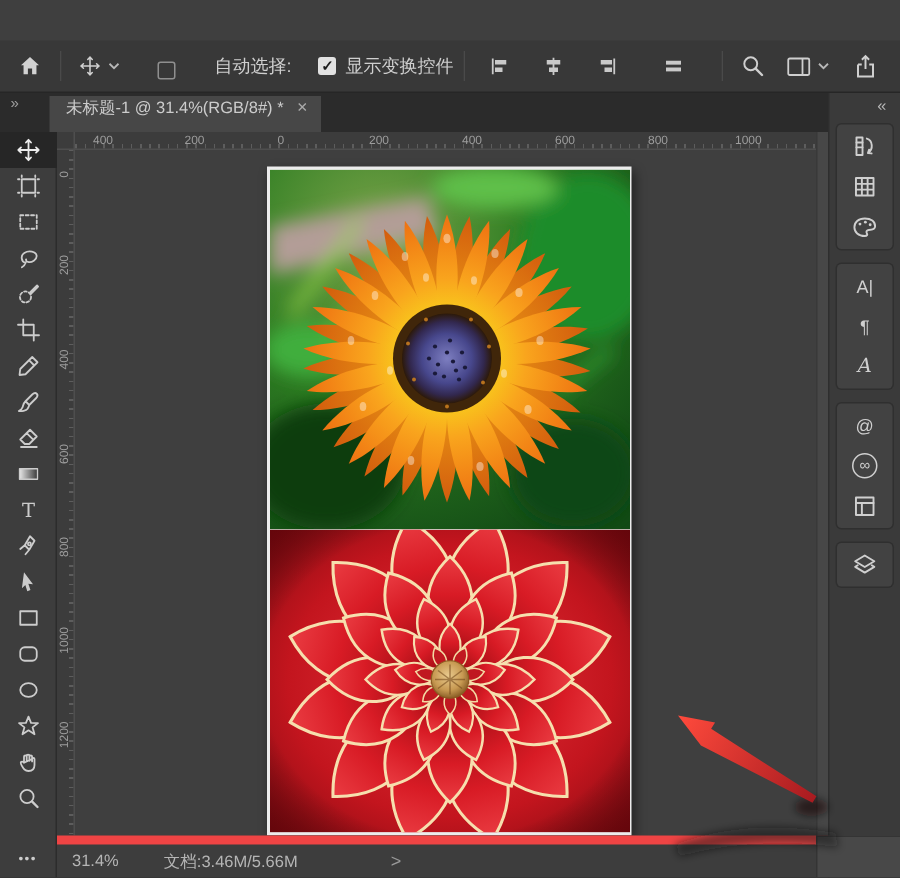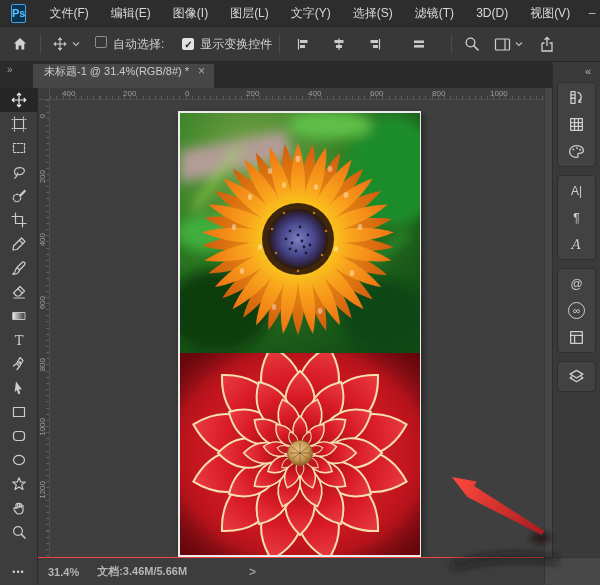--- a/index.html
+++ b/index.html
@@ -84,74 +84,56 @@
                   stroke-linecap:round; stroke-linejoin:round; }
   .dock-text { font-size:12px; color:#cfcfcf; }
   .glyphs-a { font-family:"DejaVu Serif", serif; font-style:italic; font-size:13px; }
   .cc-ring { width:17px; height:17px; border:1.4px solid #cfcfcf; border-radius:50%;
              display:flex; align-items:center; justify-content:center; font-size:10px; line-height:1; }
   .dock-corner { position:absolute; left:0; right:0; bottom:0; height:28px; background:#484848;
                  border-top:1px solid #333333; }
 
   
   .statusbar { position:absolute; left:38px; right:48px; bottom:0; height:28px; background:#3d3d3d;
-               border-top:1px solid #ef4444; display:flex; align-items:center; font-size:11px;
-               color:#b5b5b5; z-index:3;font-weight:bold; }
+               border-top:6px solid #ef4444; display:flex; align-items:center; font-size:11px;
+               color:#b5b5b5; z-index:3; }
   .status-zoom { margin-left:10px; }
-  .status-doc { margin-left:18px; }
+  .status-doc { margin-left:30px; }
   .status-chev { margin-left:62px; color:#9a9a9a; font-size:12px; }
   .status-corner { position:absolute; left:544px; bottom:0; width:56px; height:28px; background:#484848;
                    border-top:1px solid #343434; border-left:1px solid #343434; z-index:4; }
 
   
   .annotation { position:absolute; left:435px; top:445px; width:165px; height:140px;
                 z-index:10; pointer-events:none; }
 </style>
 </head>
 <body>
 
 <div class="app">
 
-  <div class="menubar">
-    <div class="ps-logo">Ps</div>
-    <div class="menu-items">
-      <span class="menu-item">文件(F)</span>
-      <span class="menu-item">编辑(E)</span>
-      <span class="menu-item">图像(I)</span>
-      <span class="menu-item">图层(L)</span>
-      <span class="menu-item">文字(Y)</span>
-      <span class="menu-item">选择(S)</span>
-      <span class="menu-item">滤镜(T)</span>
-      <span class="menu-item">3D(D)</span>
-      <span class="menu-item">视图(V)</span>
-    </div>
-    <div class="win-controls">
-      <span class="win-btn">–</span>
-
-    </div>
-  </div>
 
   <div class="optionsbar">
     <div class="obtn" style="margin-left:7px;">
       <svg width="16" height="16" viewBox="0 0 16 16">
         <path d="M8 2 L14 7.5 H12.3 V13.5 H9.4 V9.6 H6.6 V13.5 H3.7 V7.5 H2 Z" fill="#d2d2d2"></path>
       </svg>
     </div>
     <div class="osep"></div>
     <div class="obtn">
       <svg width="14" height="14" viewBox="0 0 16 16" style="stroke:#cfcfcf;fill:none;stroke-width:1.2;stroke-linecap:round;">
         <path d="M8 1.5 V14.5 M1.5 8 H14.5 M6.3 3 L8 1.2 L9.7 3 M6.3 13 L8 14.8 L9.7 13 M3 6.3 L1.2 8 L3 9.7 M13 6.3 L14.8 8 L13 9.7"></path>
       </svg>
       <span class="chev" style="margin-left:5px;">
         <svg width="8" height="6" viewBox="0 0 8 6">
             <path d="M1 1.5 L4 4.5 L7 1.5" stroke="#b8b8b8" fill="none" stroke-width="1.2"></path>
           </svg>
       </span>
     </div>
-    <div style="display:flex;align-items:flex-start;margin-left:10px;">
+    <div style="display:flex;align-items:flex-end;margin-left:20px;gap:20px;">
       <span class="cb"></span>
       <span class="olabel">自动选择:</span>
     </div>
     <div style="display:flex;align-items:center;margin-left:18px;">
       <span class="cb checked">✓</span>
       <span class="olabel">显示变换控件</span>
     </div>
     <div class="osep"></div>
     <div class="align-group">
       <span class="obtn">

